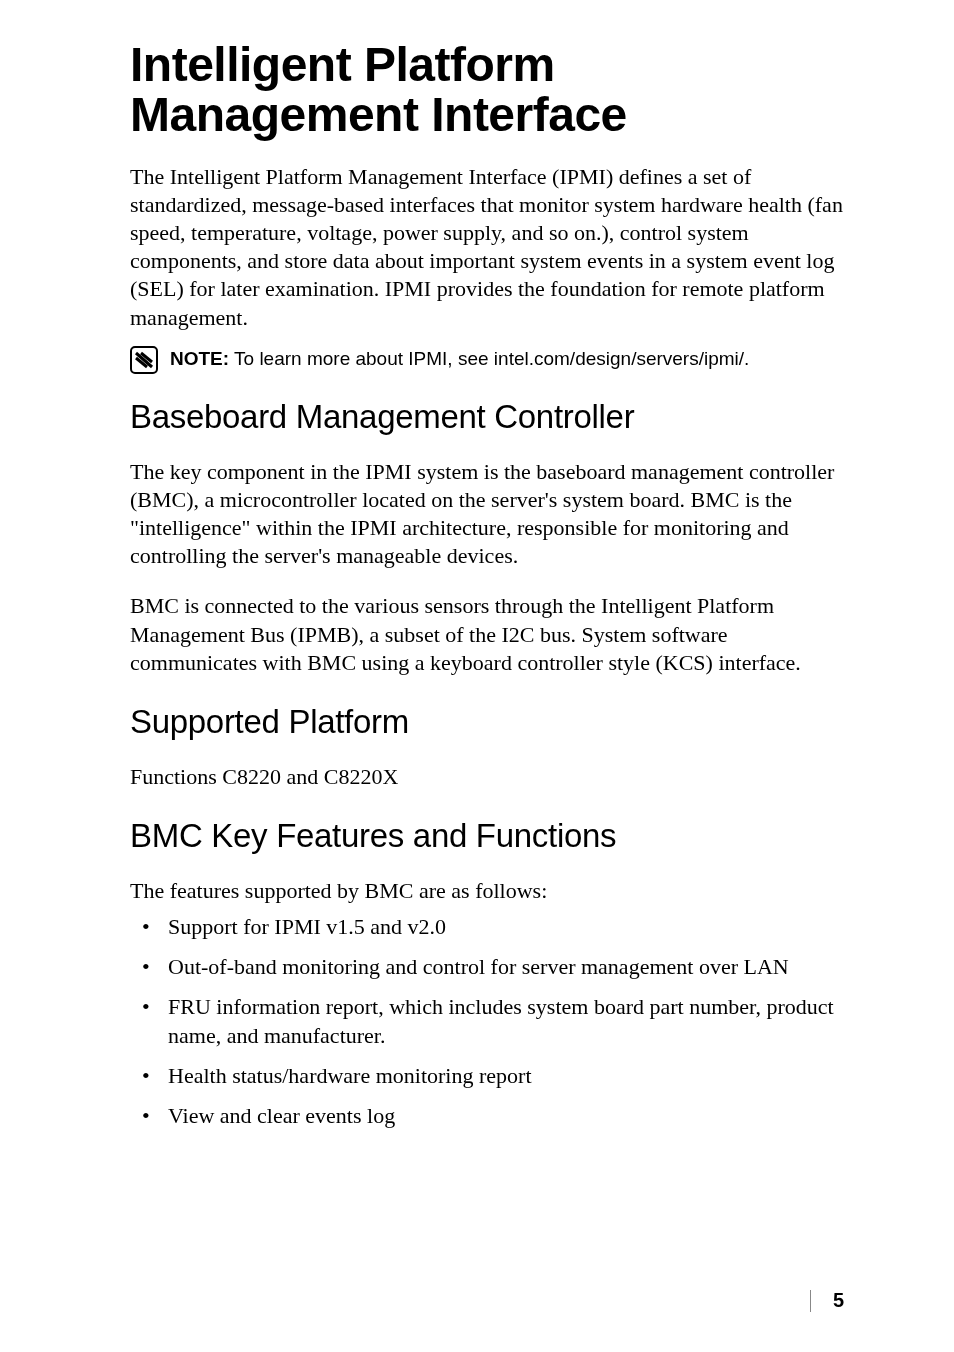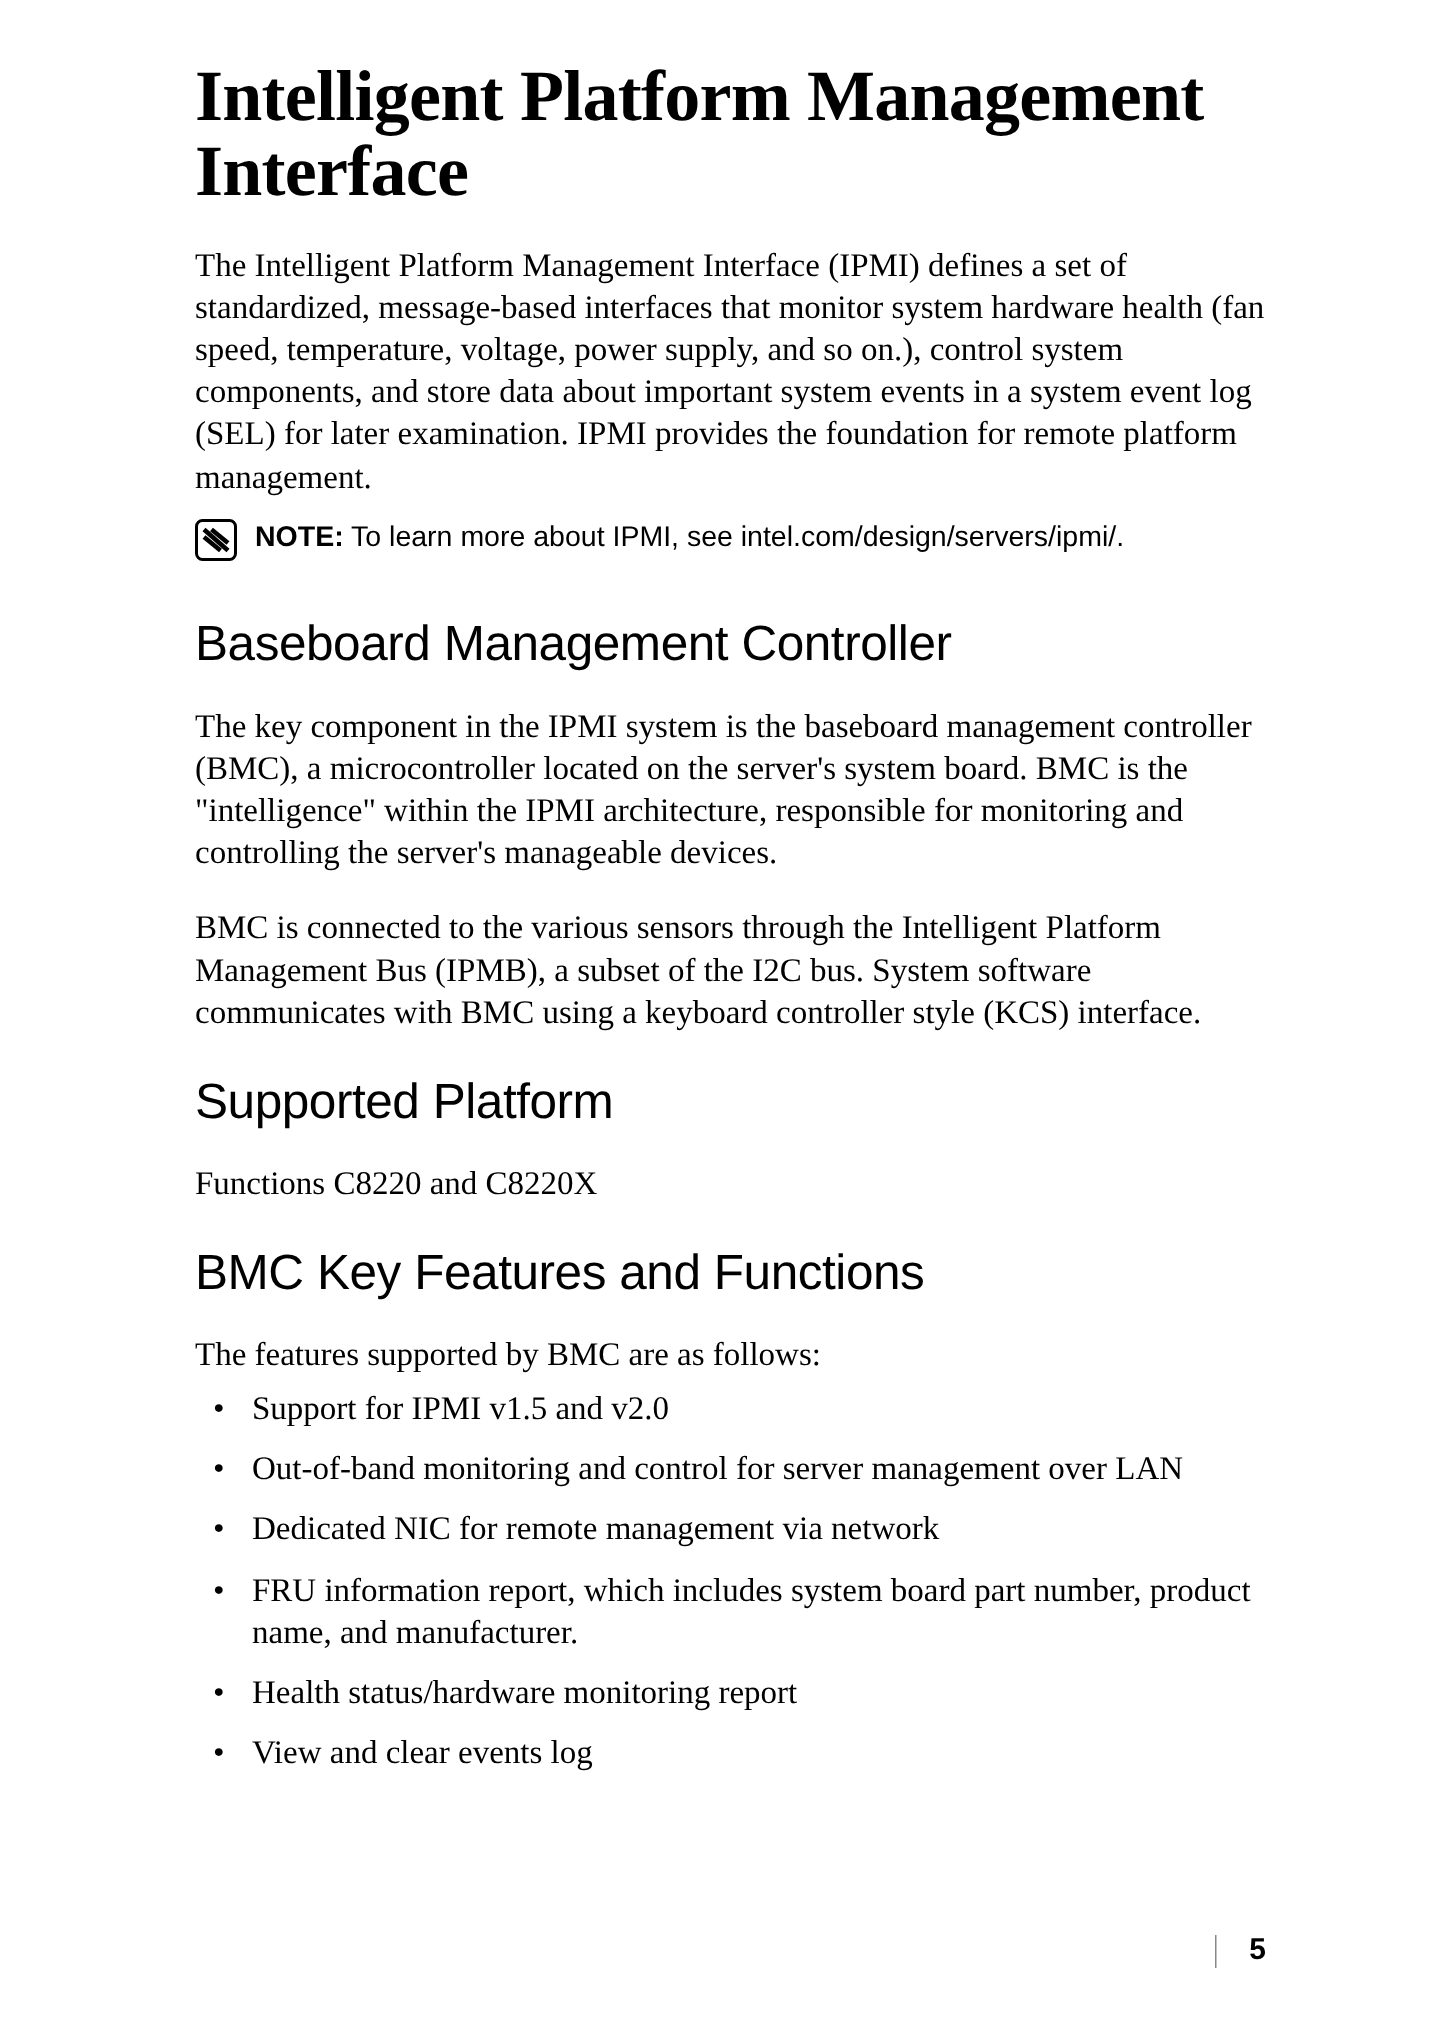--- a/index.html
+++ b/index.html
@@ -6,38 +6,38 @@
   body {
     width: 954px;
     height: 1352px;
     background: #fff;
     font-family: Georgia, 'Times New Roman', serif;
     color: #000;
     position: relative;
     padding: 40px 110px 0 130px;
   }
   .chapter-title {
-    font-family: Liberation Serif, serif;
+    font-family: Liberation Sans, sans-serif;
     font-weight: bold;
     font-size: 48px;
     line-height: 1.05;
     letter-spacing: -0.5px;
     margin-bottom: 22px;
   }
   .body-para {
     font-size: 22px;
     line-height: 1.28;
     margin-bottom: 14px;
     margin-top: 22px;
   }
   .note-row {
     display: flex;
     align-items: center;
     gap: 12px;
-    margin-bottom: 36px;
+    margin-bottom: 24px;
     margin-top: 4px;
   }
   .note-icon svg { display: block; }
   .note-text {
     font-family: Arial, sans-serif;
     font-size: 19px;
     line-height: 1.2;
   }
   .note-text .bold { font-weight: bold; }
   .h2 {
@@ -112,21 +112,20 @@
 
 <h2 class="h2">Supported Platform</h2>
 <p class="body-para" style="margin-bottom:26px">Functions C8220 and C8220X</p>
 
 <h2 class="h2">BMC Key Features and Functions</h2>
 <p class="body-para" style="margin-bottom:8px">The features supported by BMC are as follows:</p>
 
 <ul class="bullets">
   <li>Support for IPMI v1.5 and v2.0</li>
   <li>Out-of-band monitoring and control for server management over LAN</li>
-  <li>Dedicated NIC for remote management via network</li>
   <li>FRU information report, which includes system board part number, product name, and manufacturer.</li>
   <li>Health status/hardware monitoring report</li>
   <li>View and clear events log</li>
 </ul>
 
 <div class="footer">
   <span class="divider"></span>
   <span class="page-num">5</span>
 </div>
 

